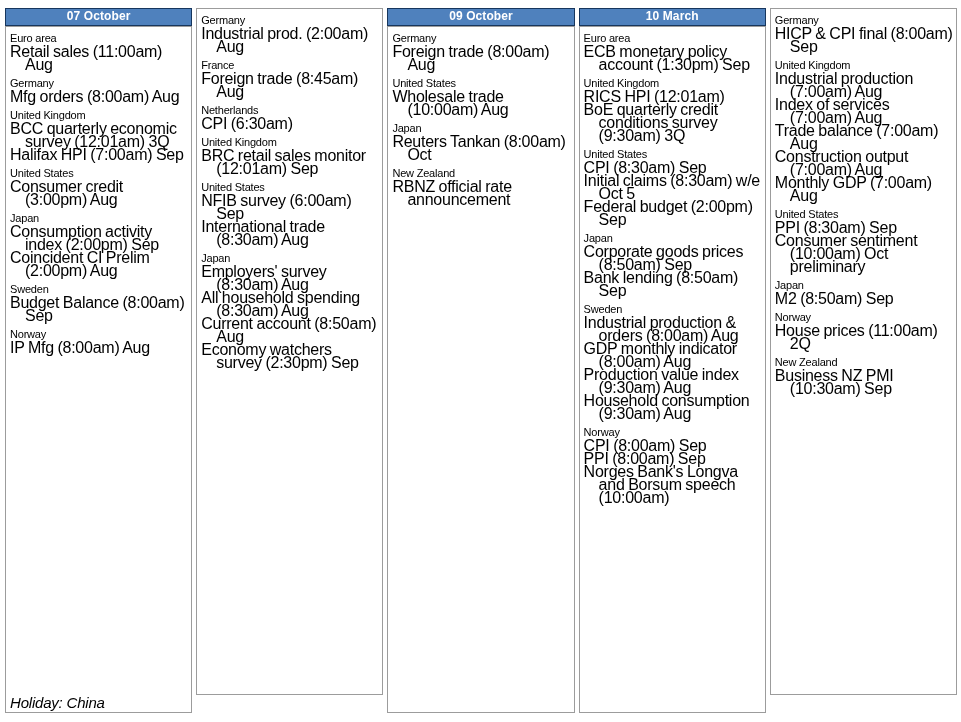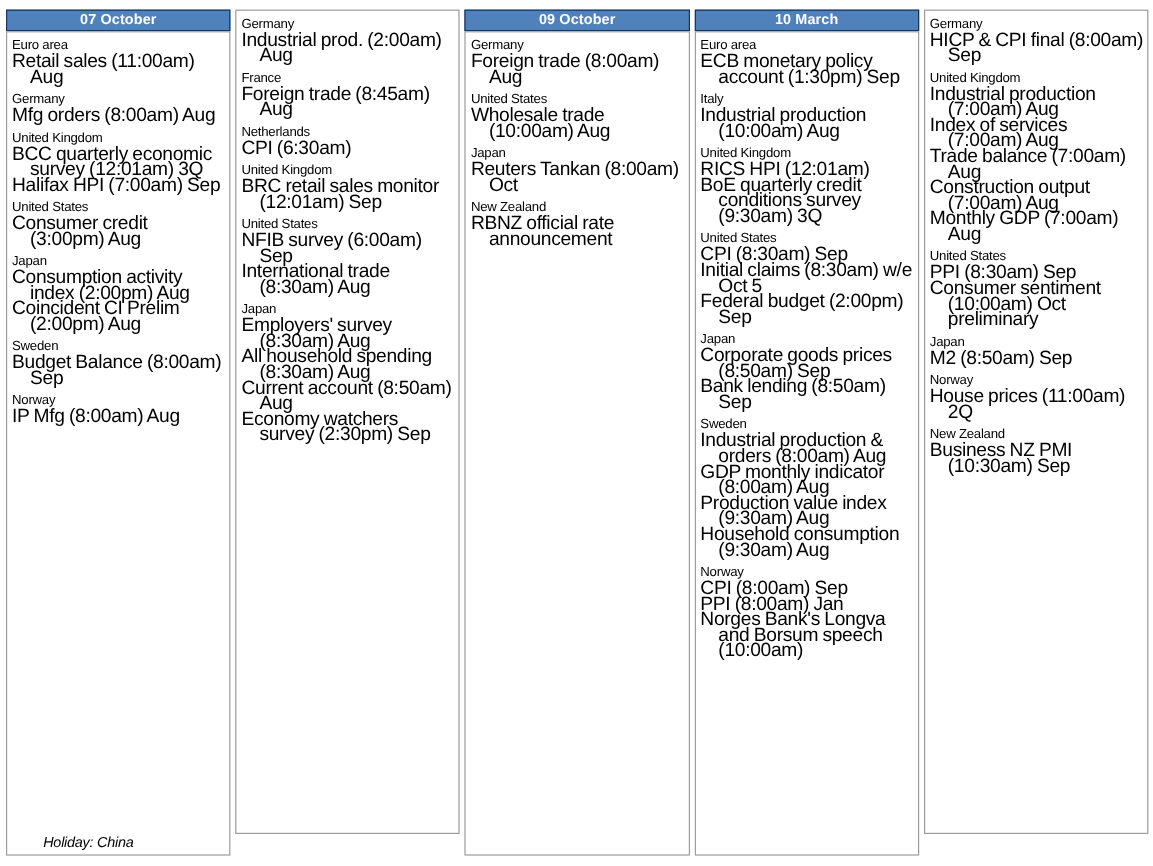--- a/index.html
+++ b/index.html
@@ -61,24 +61,23 @@
     font-size: 16px;
     line-height: 13px;
     letter-spacing: -0.25px;
     word-spacing: -0.6px;
     padding-left: 15px;
     text-indent: -15px;
   }
   .holiday {
     margin-top: auto;
     font-style: italic;
-    font-size: 12px;
+    font-size: 15px;
     letter-spacing: -0.2px;
     line-height: 13px;
-    margin-left: 26px;
   }
 </style>
 </head>
 <body>
 
 <div class="wrap">
   <div class="columns" id="columns">
       <div class="col">
         <div class="col-header">07 October</div>
         <div class="col-body">
@@ -94,21 +93,21 @@
             <div class="country">United Kingdom</div>
             <div class="event">BCC quarterly economic survey (12:01am) 3Q</div>
             <div class="event">Halifax HPI (7:00am) Sep</div>
           </div>
           <div class="group">
             <div class="country">United States</div>
             <div class="event">Consumer credit (3:00pm) Aug</div>
           </div>
           <div class="group">
             <div class="country">Japan</div>
-            <div class="event">Consumption activity index (2:00pm) Aug</div>
+            <div class="event">Consumption activity index (2:00pm) Sep</div>
             <div class="event">Coincident CI Prelim (2:00pm) Aug</div>
           </div>
           <div class="group">
             <div class="country">Sweden</div>
             <div class="event">Budget Balance (8:00am) Sep</div>
           </div>
           <div class="group">
             <div class="country">Norway</div>
             <div class="event">IP Mfg (8:00am) Aug</div>
           </div>
@@ -167,24 +166,20 @@
             <div class="event">RBNZ official rate announcement</div>
           </div>
         </div>
       </div>
       <div class="col">
         <div class="col-header">10 March</div>
         <div class="col-body">
           <div class="group">
             <div class="country">Euro area</div>
             <div class="event">ECB monetary policy account (1:30pm) Sep</div>
-          </div>
-          <div class="group">
-            <div class="country">Italy</div>
-            <div class="event">Industrial production (10:00am) Aug</div>
           </div>
           <div class="group">
             <div class="country">United Kingdom</div>
             <div class="event">RICS HPI (12:01am)</div>
             <div class="event">BoE quarterly credit conditions survey (9:30am) 3Q</div>
           </div>
           <div class="group">
             <div class="country">United States</div>
             <div class="event">CPI (8:30am) Sep</div>
             <div class="event">Initial claims (8:30am) w/e Oct 5</div>
@@ -198,21 +193,21 @@
           <div class="group">
             <div class="country">Sweden</div>
             <div class="event">Industrial production &amp; orders (8:00am) Aug</div>
             <div class="event">GDP monthly indicator (8:00am) Aug</div>
             <div class="event">Production value index (9:30am) Aug</div>
             <div class="event">Household consumption (9:30am) Aug</div>
           </div>
           <div class="group">
             <div class="country">Norway</div>
             <div class="event">CPI (8:00am) Sep</div>
-            <div class="event">PPI (8:00am) Jan</div>
+            <div class="event">PPI (8:00am) Sep</div>
             <div class="event">Norges Bank's Longva and Borsum speech (10:00am)</div>
           </div>
         </div>
       </div>
       <div class="col">
         <div class="col-body">
           <div class="group">
             <div class="country">Germany</div>
             <div class="event">HICP &amp; CPI final (8:00am) Sep</div>
           </div>

